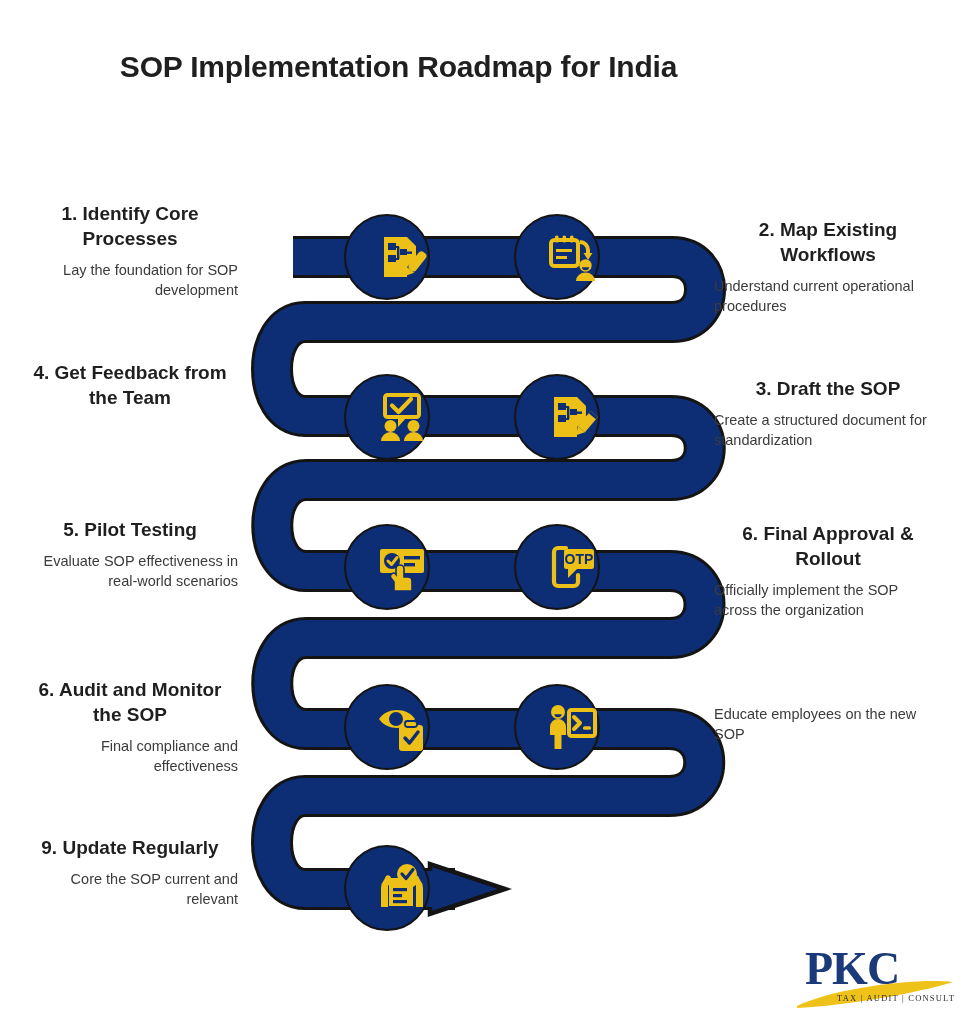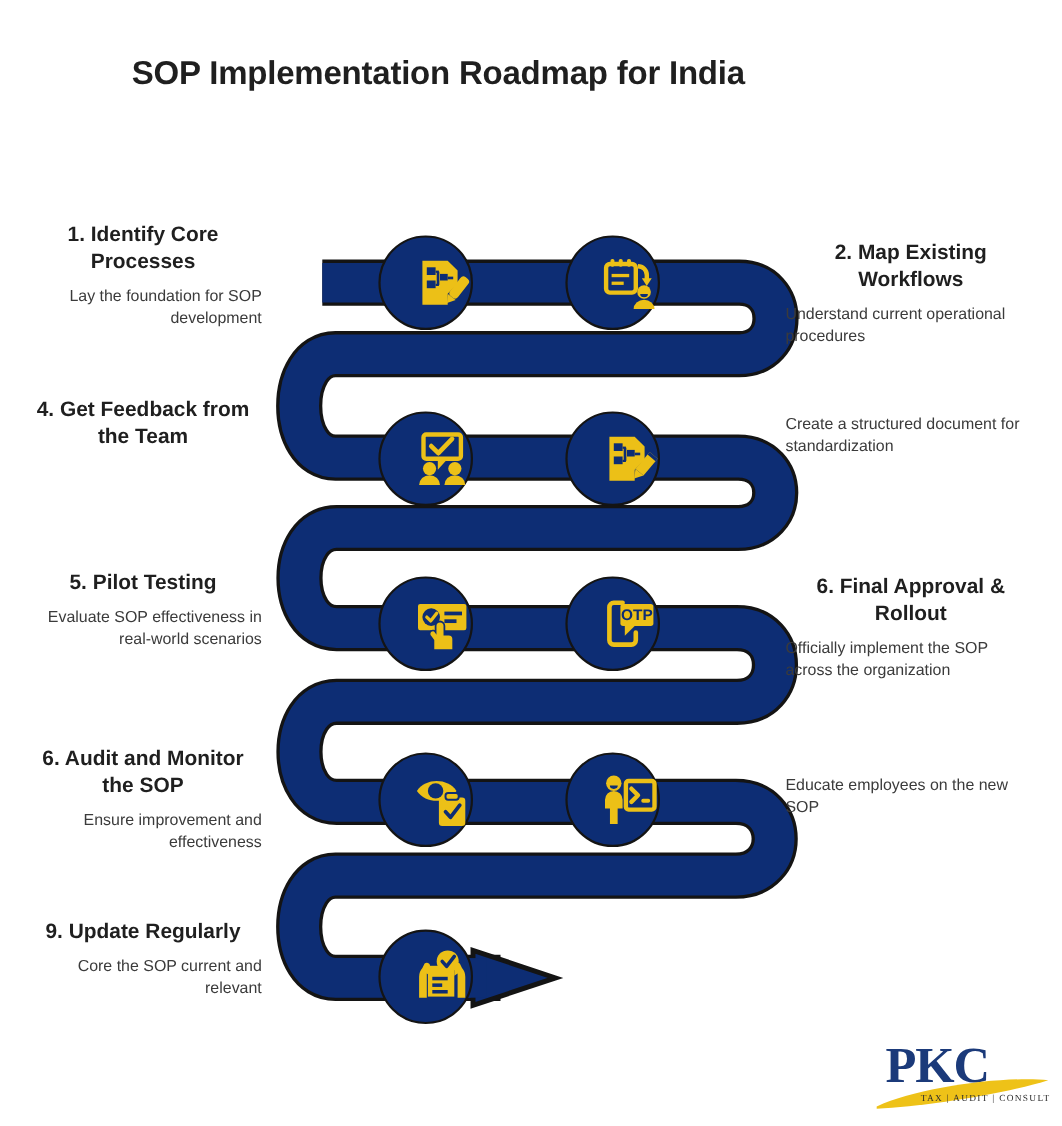--- a/index.html
+++ b/index.html
@@ -248,36 +248,37 @@
 <div class="step-text right" style="left:714px;top:201px;">
   <p class="step-title">2. Map Existing Workflows</p>
   <p class="step-desc">Understand current operational procedures</p>
 </div>
 
 <div class="step-text left" style="left:22px;top:360px;">
   <p class="step-title">4. Get Feedback from the Team</p>
 </div>
 
 <div class="step-text right" style="left:714px;top:360px;">
+  <p class="step-title">3. Draft the SOP</p>
   <p class="step-desc">Create a structured document for standardization</p>
 </div>
 
 <div class="step-text left" style="left:22px;top:517px;">
   <p class="step-title">5. Pilot Testing</p>
   <p class="step-desc">Evaluate SOP effectiveness in real-world scenarios</p>
 </div>
 
 <div class="step-text right" style="left:714px;top:505px;">
   <p class="step-title">6. Final Approval &amp; Rollout</p>
   <p class="step-desc">Officially implement the SOP across the organization</p>
 </div>
 
 <div class="step-text left" style="left:22px;top:677px;">
   <p class="step-title">6. Audit and Monitor the SOP</p>
-  <p class="step-desc">Ensure improvement and effectiveness</p>
+  <p class="step-desc">Final compliance and effectiveness</p>
 </div>
 
 <div class="step-text right" style="left:714px;top:688px;">
   <p class="step-desc">Educate employees on the new SOP</p>
 </div>
 
 <div class="step-text left" style="left:22px;top:835px;">
   <p class="step-title">9. Update Regularly</p>
   <p class="step-desc">Core the SOP current and relevant</p>
 </div>

